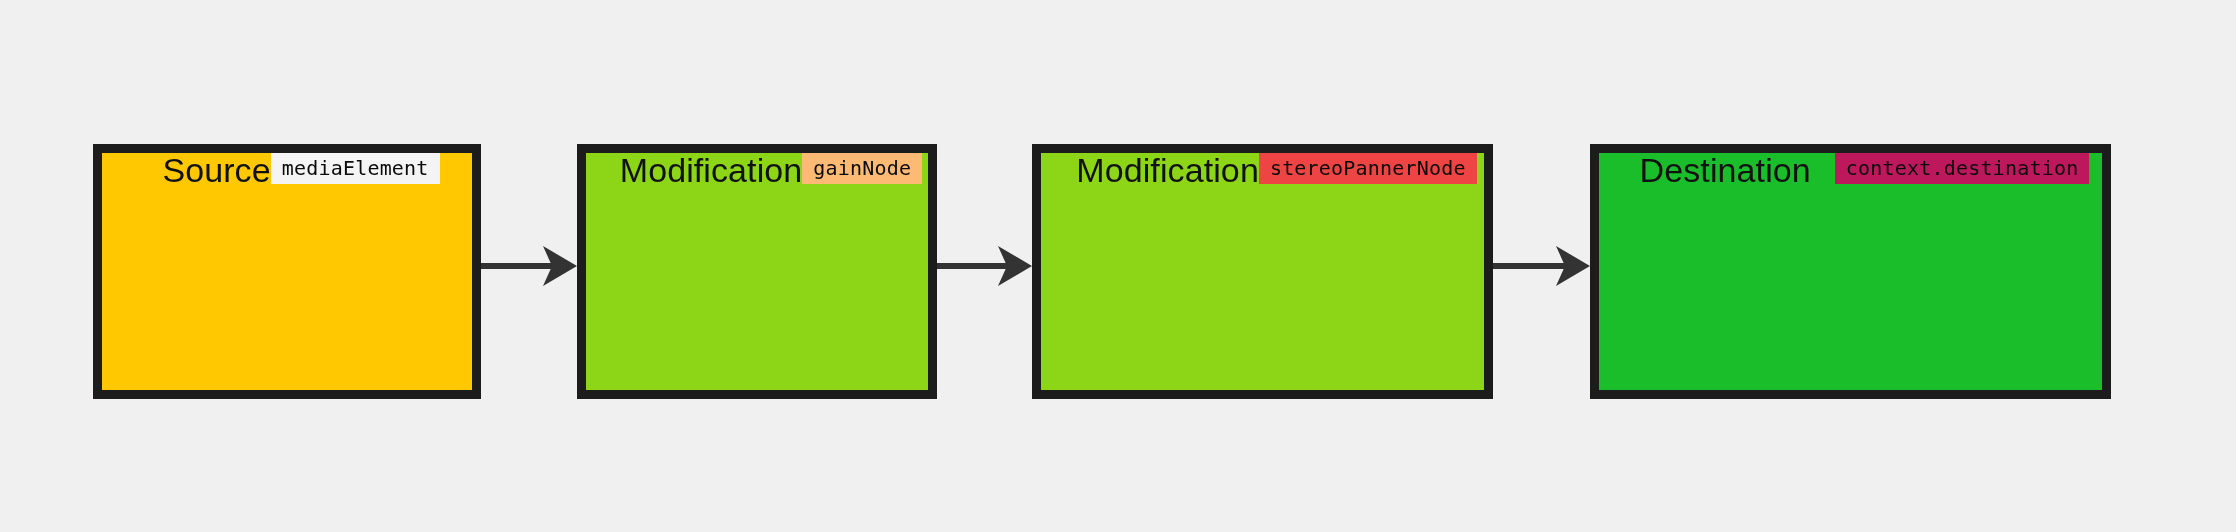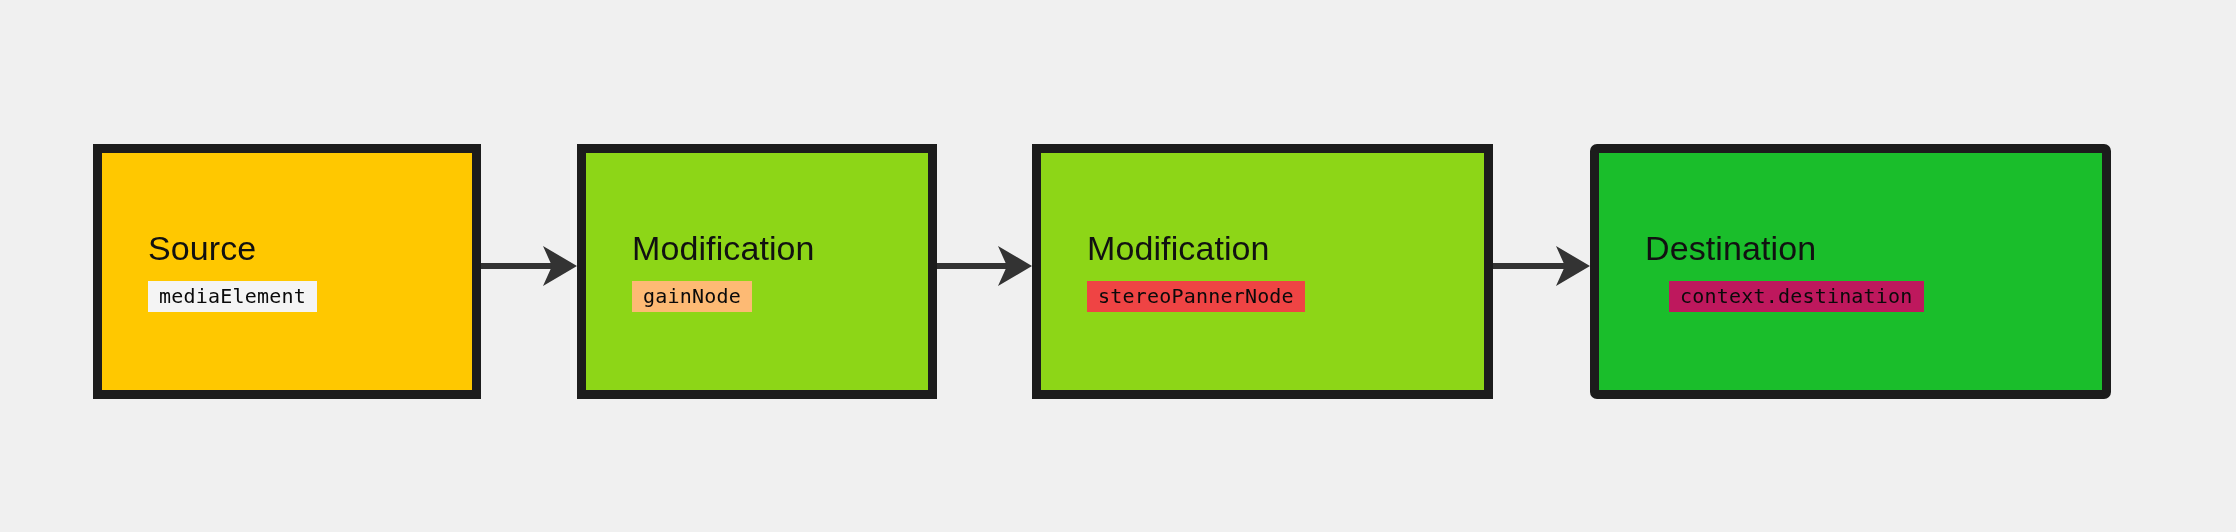--- a/index.html
+++ b/index.html
@@ -21,21 +21,21 @@
     height: 532px;
     background: #f0f0f0;
   }
 
   
   .node {
     position: absolute;
     box-sizing: border-box;
     border: 9px solid #1c1c1c;
     display: flex;
-    flex-direction: column;
+    flex-direction: row;
     align-items: flex-start;
     justify-content: center;
     padding-left: 46px;
     padding-right: 18px;
   }
 
   .node-title {
     font-family: "Liberation Sans", sans-serif;
     font-size: 34px;
     line-height: 1.05;
@@ -54,21 +54,21 @@
     background: #f4f4f4;
     padding: 3px 11px 4px 11px;
     white-space: nowrap;
     letter-spacing: 0.2px;
   }
 
   
   #node-source      { left: 93px;   top: 144px; width: 388px;  height: 255px; background: #ffc800; }
   #node-gain        { left: 577px;  top: 144px; width: 360px;  height: 255px; background: #8dd617; }
   #node-panner      { left: 1032px; top: 144px; width: 461px;  height: 255px; background: #8dd617; }
-  #node-destination { left: 1590px; top: 144px; width: 521px;  height: 255px; background: #1abe2b; border-radius: 7px; }
+  #node-destination { left: 1590px; top: 144px; width: 521px;  height: 255px; background: #1abe2b; }
 
   
   .edge {
     position: absolute;
     top: 238px;
     height: 58px;
     pointer-events: none;
   }
   .edge svg { display: block; overflow: visible; }
 

